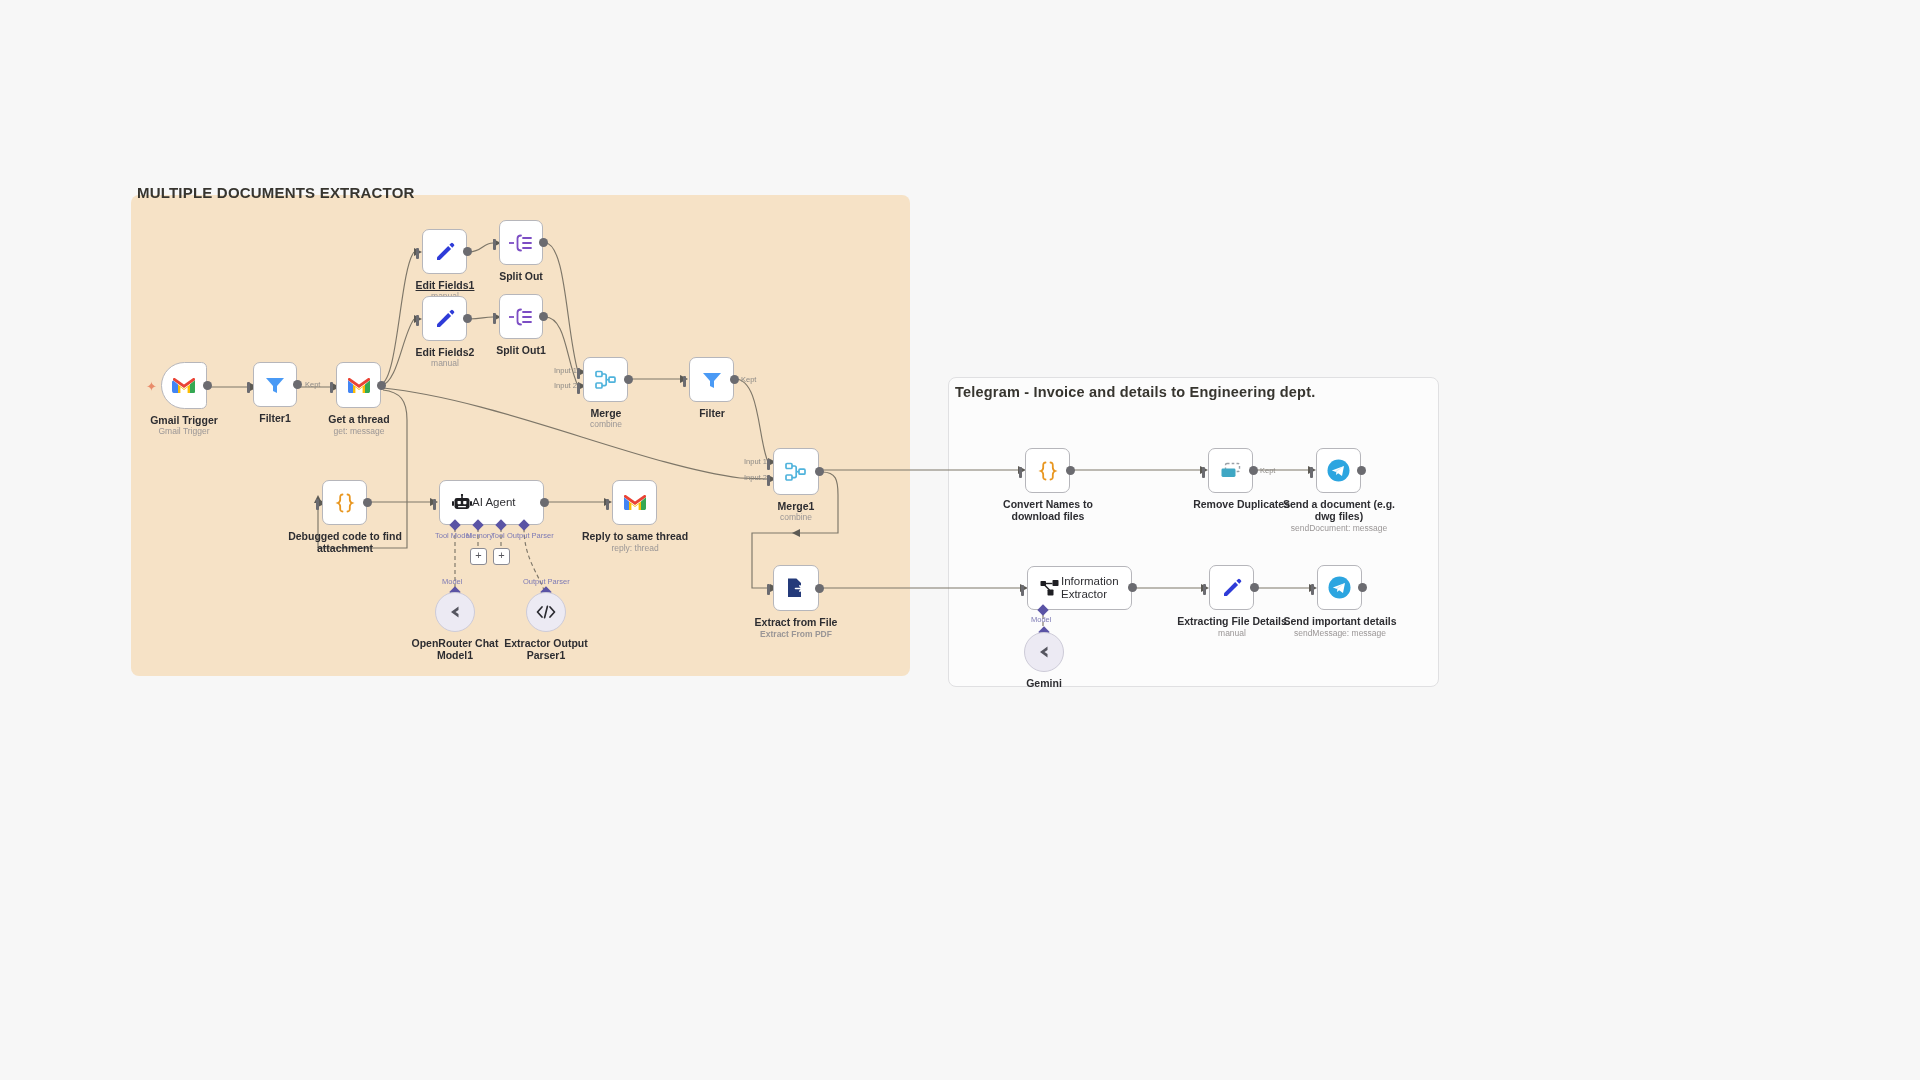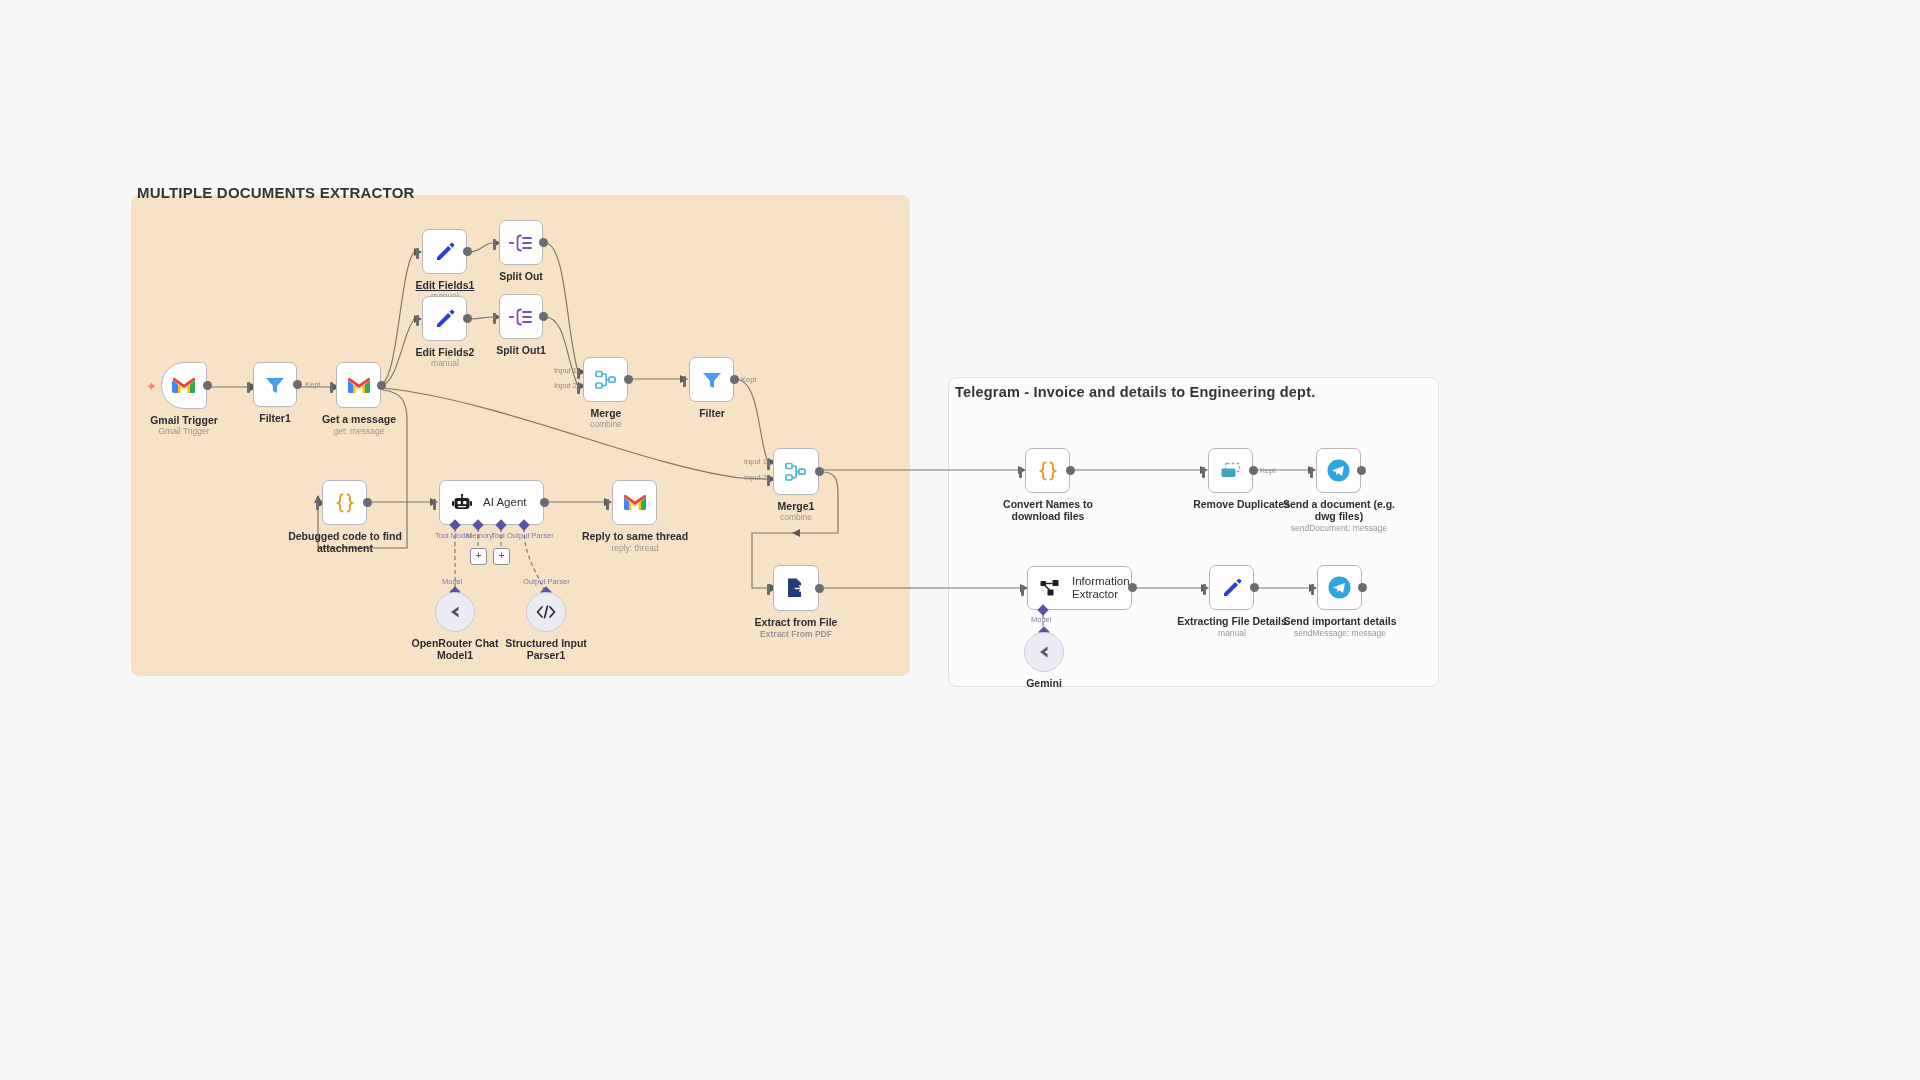--- a/index.html
+++ b/index.html
@@ -52,21 +52,20 @@
     display:flex;align-items:center;justify-content:center;
     box-sizing:border-box;
   }
   .nbox.trigger{
     border-top-left-radius:30px;
     border-bottom-left-radius:30px;
   }
   .nbox.wide{
     justify-content:flex-start;
     padding-left:12px;
-    gap:11px;
   }
   .nbox .wlabel{
     font-size:11.5px;line-height:13px;color:#2f2f33;
   }
   .ncircle{
     position:absolute;
     background:#eceaf3;
     border:1px solid #cdcbd8;
     border-radius:50%;
     display:flex;align-items:center;justify-content:center;
@@ -245,21 +244,21 @@
       <span class="icon">
         <svg width="24" height="19" viewBox="0 0 24 19">
           <path d="M1 3.2c0-1 1-1.6 1.8-1.1L12 8.6l9.2-6.5c.8-.5 1.8.1 1.8 1.1V4.2L12 12 1 4.2z" fill="#ea4335"></path>
           <path d="M18 17h3.2c1 0 1.8-.8 1.8-1.8V4.2L18 8.6z" fill="#34a853"></path>
           <path d="M6 17H2.8C1.8 17 1 16.2 1 15.2V4.2L6 8.6z" fill="#4285f4"></path>
           <path d="M6 8.6L12 13l6-4.4v8.4h-2.4V11L12 13.9 8.4 11v6H6z" fill="#fbbc04"></path>
         </svg>
       </span>
     </div>
     <div class="port-out" style="left:41px;top:19px;"></div>
-    <div class="nlabel" style="left:-33px;top:51px;width:112px;">Get a message</div>
+    <div class="nlabel" style="left:-33px;top:51px;width:112px;">Get a thread</div>
     <div class="nsub" style="left:-33px;top:64px;width:112px;">get: message</div>
   </div>
 
   <div class="node" style="left:422px;top:229px;">
     <div class="port-in-bar" style="left:-6px;top:19px;"></div>
     <div class="nbox" style="left:0;top:0;width:45px;height:45px;">
       <span class="icon">
         <svg width="22" height="22" viewBox="0 0 22 22">
           <path d="M3 16.2L14.2 5l2.9 2.9L5.9 19H3z" fill="#2e3bd8"></path>
           <path d="M15.4 3.8l1.6-1.6a1.3 1.3 0 011.9 0l1 1a1.3 1.3 0 010 1.9l-1.6 1.6z" fill="#2e3bd8"></path>
@@ -455,21 +454,21 @@
     <div class="elabel blue" style="left:-3px;top:-15px;">Output Parser</div>
     <div class="ncircle" style="left:0;top:0;width:40px;height:40px;">
       <span class="icon">
         <svg width="22" height="16" viewBox="0 0 22 16">
           <path d="M7 3L2.5 8 7 13" fill="none" stroke="#2a2a30" stroke-width="1.7" stroke-linecap="round" stroke-linejoin="round"></path>
           <path d="M15 3l4.5 5-4.5 5" fill="none" stroke="#2a2a30" stroke-width="1.7" stroke-linecap="round" stroke-linejoin="round"></path>
           <path d="M12.4 2.4L9.6 13.6" fill="none" stroke="#2a2a30" stroke-width="1.7" stroke-linecap="round"></path>
         </svg>
       </span>
     </div>
-    <div class="nlabel" style="left:-33px;top:45px;width:106px;">Structured Input
+    <div class="nlabel" style="left:-33px;top:45px;width:106px;">Extractor Output
 Parser1</div>
   </div>
 
   <div class="node" style="left:773px;top:565px;">
     <div class="port-in-bar" style="left:-6px;top:19px;"></div>
     <div class="nbox" style="left:0;top:0;width:46px;height:46px;">
       <span class="icon">
         <svg width="24" height="24" viewBox="0 0 24 24">
           <path d="M4 2.5h8.4L17 7v14H4z" fill="#243a7a"></path>
           <path d="M11.5 12.5h7m0 0l-2.6-2.6m2.6 2.6l-2.6 2.6" fill="none" stroke="#fff" stroke-width="1.6" stroke-linecap="round" stroke-linejoin="round"></path>

